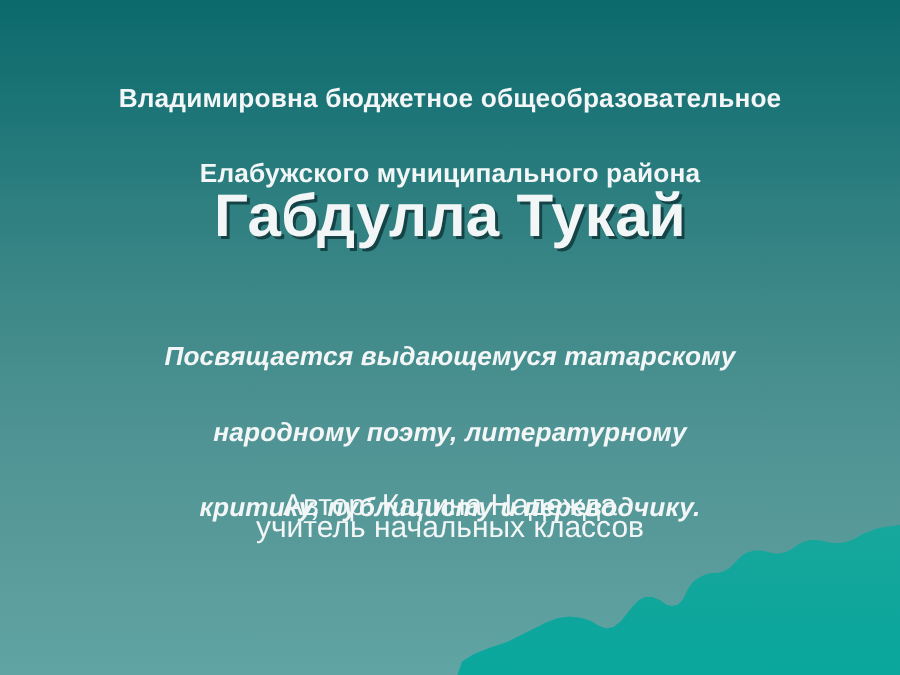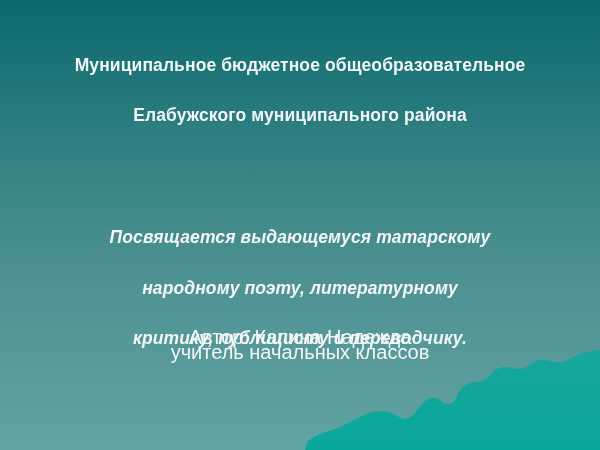--- a/index.html
+++ b/index.html
@@ -126,24 +126,25 @@
              L 495,370 L 499,368 L 503,367 L 508,367 L 512,368 L 516,369
              L 520,369 L 524,368 L 528,366 L 532,363 L 536,361 L 540,360
              L 545,360 L 550,361 L 555,362 L 560,362 L 565,361 L 570,359
              L 575,356 L 580,354 L 586,352 L 592,351 L 600,350
              L 600,450 Z" fill="url(#decoGrad)"></path>
   </svg>
 
   <div class="content">
 
     <div class="txt" id="header-block">
-      <span class="hline">Муниципальное бюджетное общеобразовательное</span>
+      <span class="hline">Владимировна бюджетное общеобразовательное</span>
       <span class="hline">Елабужского муниципального района</span>
     </div>
 
+    <div class="txt" id="main-title">Габдулла Тукай</div>
 
     <div class="txt" id="dedication">
       <span class="dline">Посвящается выдающемуся татарскому</span>
       <span class="dline">народному поэту, литературному</span>
       <span class="dline">критику, публицисту и переводчику.</span>
     </div>
 
     <div class="txt" id="author-name">
       <span class="aline">Автор: Капина Надежда</span>
     </div>

